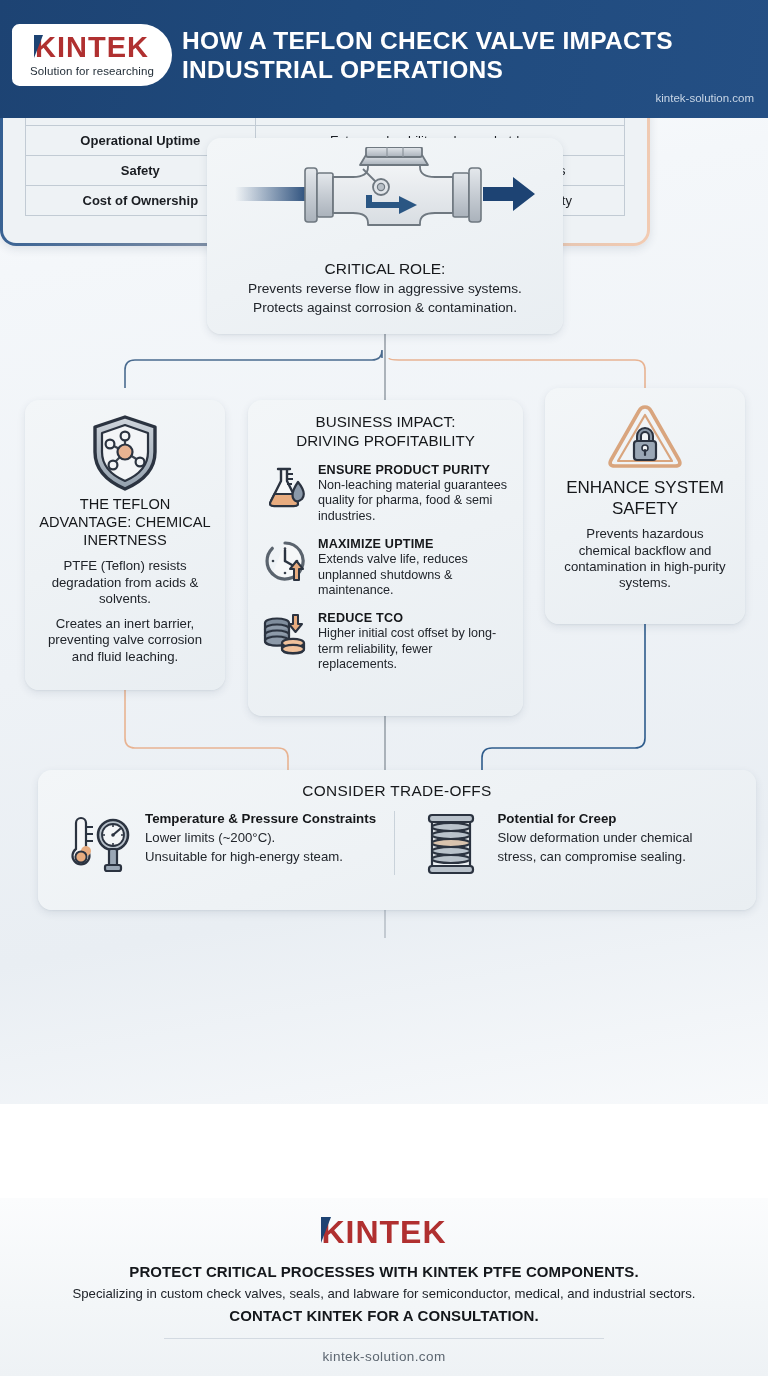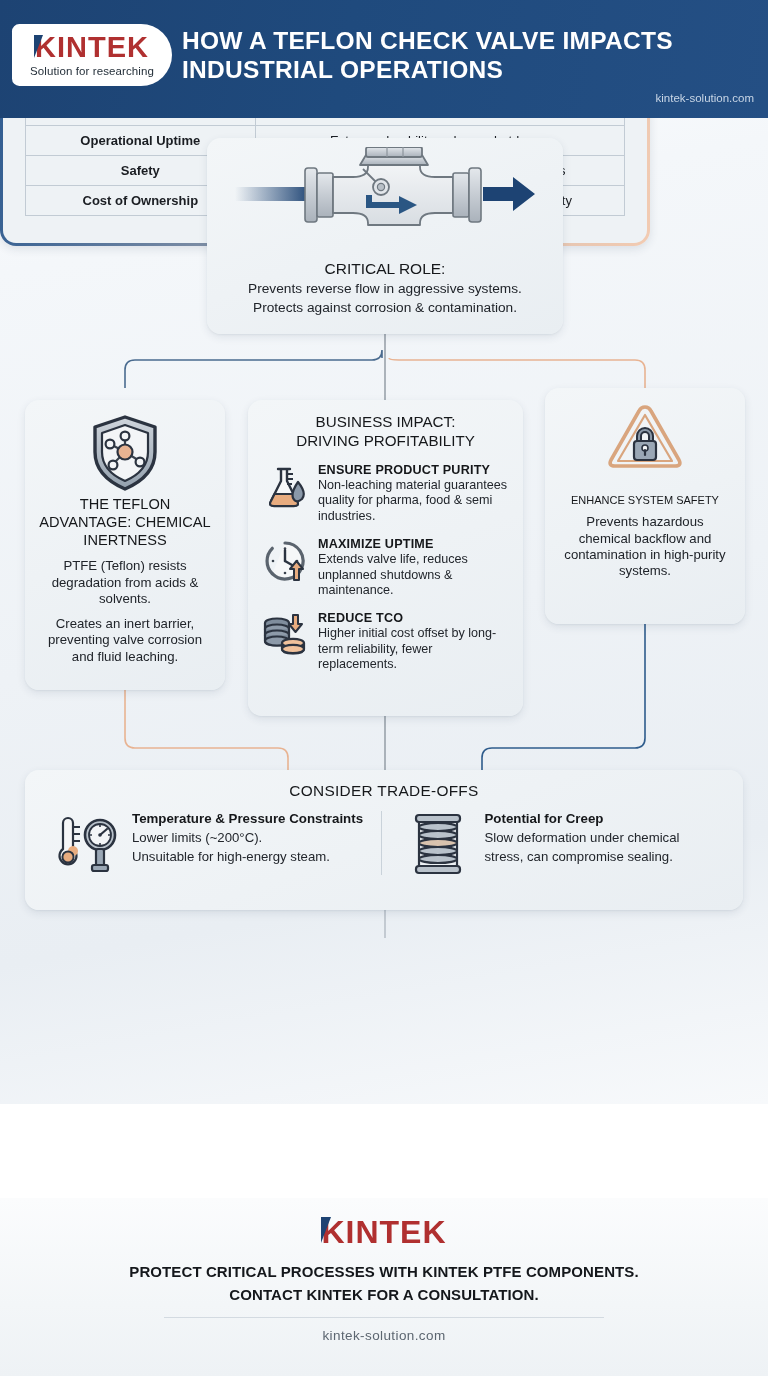--- a/index.html
+++ b/index.html
@@ -56,25 +56,25 @@
   #impact .c-title{font-size:15.2px;line-height:1.22;}
   .irow{display:flex;gap:10px;margin-top:13px;align-items:flex-start;}
   .irow .ico{flex:0 0 46px;display:flex;justify-content:center;padding-top:2px;}
   .irow .txt{flex:1;}
   .irow h4{margin:0;font-size:12.6px;font-weight:bold;color:#15171a;letter-spacing:.2px;}
   .irow p{margin:1px 0 0;font-size:12.6px;line-height:1.22;color:#22262c;}
 
   
   #safety{left:545px;top:388px;width:200px;height:236px;}
   #safety .pad{padding:14px 14px 10px;}
-  #safety .c-title{font-size:11px;line-height:1.22;margin-top:20px;}
+  #safety .c-title{font-size:17px;line-height:1.22;margin-top:4px;}
   #safety .c-body{font-size:13.2px;line-height:1.23;margin-top:7px;}
 
   
-  #tradeoffs{left:25px;top:770px;width:718px;height:140px;}
+  #tradeoffs{left:38px;top:770px;width:718px;height:140px;}
   #tradeoffs .pad{padding:12px 18px;}
   #tradeoffs .c-title{font-size:15.4px;letter-spacing:.3px;}
   .to-grid{display:flex;margin-top:11px;}
   .to-col{flex:1;display:flex;gap:11px;align-items:flex-start;padding:0 6px;}
   .to-col.first{border-right:1px solid #c9d2da;padding-right:14px;}
   .to-col.second{padding-left:20px;}
   .to-col .ico{flex:0 0 72px;display:flex;justify-content:center;padding-top:2px;}
   .to-col h4{margin:0;font-size:13.3px;font-weight:bold;color:#15171a;line-height:1.2;}
   .to-col p{margin:3px 0 0;font-size:13.2px;line-height:1.24;color:#22262c;}
 
@@ -406,18 +406,19 @@
             <td>Higher initial cost offset by long-term reliability</td>
           </tr>
         </tbody>
       </table>
     </div>
   </div>
 
   <div class="footer">
     <div class="f-logo">KINTEK</div>
     <div class="f-l1">PROTECT CRITICAL PROCESSES WITH KINTEK PTFE COMPONENTS.</div>
+    <div class="f-l2">Specializing in custom check valves, seals, and labware for semiconductor, medical, and industrial sectors.</div>
     <div class="f-l3">CONTACT KINTEK FOR A CONSULTATION.</div>
     <div class="f-rule"></div>
     <div class="f-url">kintek-solution.com</div>
   </div>
 
 </div>
 
 </body></html>

